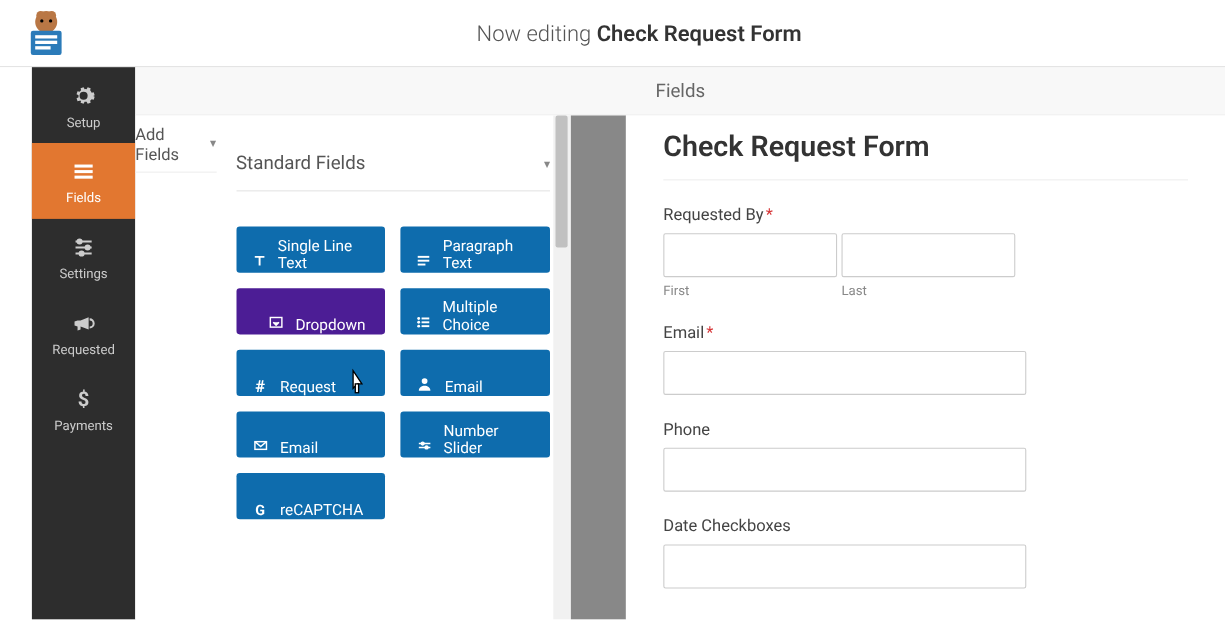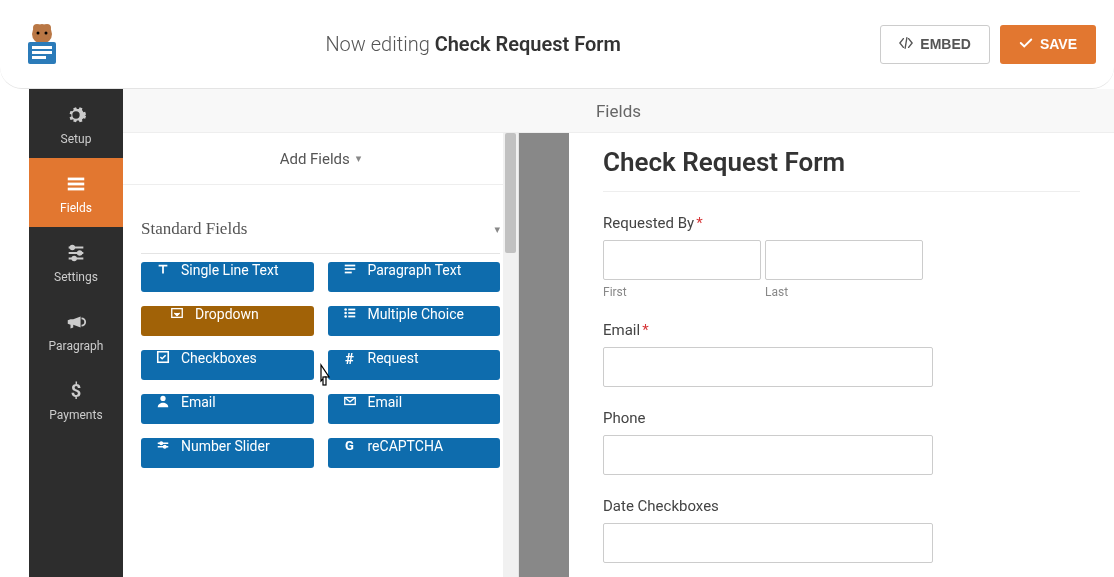--- a/index.html
+++ b/index.html
@@ -1,48 +1,48 @@
 <!DOCTYPE html>
 <html><head>
 <meta charset="utf-8">
 <style>
 * { box-sizing: border-box; margin: 0; padding: 0; }
 body { font-family: -apple-system, BlinkMacSystemFont, "Segoe UI", Roboto, Arial, sans-serif; font-size: 14px; color: #444; width: 1114px; height: 577px; overflow: hidden; background: #fff; }
-.header { height: 89px; border-bottom: 1px solid #e4e4e4; display: flex; align-items: center; padding: 0 18px; position: relative; border-radius: 22px; }
+.header { height: 61px; border-bottom: 1px solid #e4e4e4; display: flex; align-items: center; padding: 0 18px; position: relative; }
 .logo { width: 48px; height: 48px; position: relative; }
 .logo svg { width: 100%; height: 100%; }
 .title-area { flex: 1; text-align: center; font-size: 20px; color: #555; font-weight: 300; }
 .title-area b { font-weight: 600; color: #333; }
 .header-buttons { display: flex; gap: 10px; }
 .btn { padding: 10px 18px; border-radius: 3px; font-size: 14px; font-weight: 600; cursor: pointer; display: inline-flex; align-items: center; gap: 7px; border: 1px solid transparent; }
 .btn-embed { background: #fff; border: 1px solid #ccc; color: #555; }
 .btn-save { background: #e27730; color: #fff; }
 .main { display: flex; height: calc(577px - 75px); }
 .sidenav { width: 94px; background: #2d2d2d; display: flex; flex-direction: column; margin-left: 29px; }
 .sidenav-item { display: flex; flex-direction: column; align-items: center; justify-content: center; padding: 14px 0 12px 0; color: #ccc; cursor: pointer; gap: 5px; }
 .sidenav-item.active { background: #e27730; color: #fff; }
 .sidenav-item .icon { font-size: 22px; height: 24px; display: flex; align-items: center; justify-content: center; }
 .sidenav-item .lbl { font-size: 12px; }
 .panel-wrap { flex: 1; display: flex; flex-direction: column; }
 .panel-title { height: 44px; display: flex; align-items: center; justify-content: center; color: #666; font-size: 17px; border-bottom: 1px solid #eee; background: #f8f8f8; }
 .panel-body { flex: 1; display: flex; position: relative; }
-.left-panel { width: 396px; background: #fff; display: flex; flex-direction: column; border-right: 1px solid #e4e4e4; position: relative; }
+.left-panel { width: 396px; background: #fff; display: flex; flex-direction: row; border-right: 1px solid #e4e4e4; position: relative; }
 .divider-gap { width: 50px; background: #888; }
 .scrollbar-fake { position: absolute; right: 0; top: 0; bottom: 0; width: 15px; background: #f1f1f1; }
 .scrollbar-thumb { position: absolute; left: 2px; right: 2px; top: 0; height: 120px; background: #c1c1c1; border-radius: 2px; }
 .left-tabs { height: 52px; display: flex; border-bottom: 1px solid #eee; }
 .left-tab { flex: 1; display: flex; align-items: center; justify-content: center; gap: 6px; color: #555; font-size: 15px; cursor: pointer; }
 .left-tab .chev { font-size: 11px; color: #888; }
 .left-content { padding: 20px 18px 20px 18px; overflow: hidden; }
-.section-head { display: flex; align-items: center; justify-content: space-between; padding: 14px 0; border-bottom: 1px solid #e4e4e4; margin-bottom: 8px; font-family: Liberation Serif, serif; }
+.section-head { display: flex; align-items: center; justify-content: space-between; padding: 14px 0; border-bottom: 1px solid #e4e4e4; margin-bottom: 32px; }
 .section-head .t { font-size: 17px; color: #555; }
 .section-head .c { font-size: 11px; color: #888; }
 .field-grid { display: grid; grid-template-columns: 1fr 1fr; gap: 14px; }
-.field-btn { background: #0e6cad; color: #fff; border-radius: 3px; height: 30px; display: flex; align-items: flex-start; gap: 10px; padding: 0 14px; cursor: pointer; font-size: 14px; position: relative; }
-.field-btn.hover { background: #a16207; padding-left: 28px; }
+.field-btn { background: #0e6cad; color: #fff; border-radius: 3px; height: 42px; display: flex; align-items: flex-end; gap: 10px; padding: 0 14px; cursor: pointer; font-size: 14px; position: relative; }
+.field-btn.hover { background: #4c1d95; padding-left: 28px; }
 .field-btn .ic { width: 16px; text-align: center; font-size: 13px; }
 .cursor { position: absolute; left: 192px; top: 230px; pointer-events: none; z-index: 50; }
 .preview { flex: 1; background: #fff; padding: 14px 34px 0 34px; overflow: hidden; }
 .form-title { font-size: 26px; color: #333; font-weight: 600; margin-bottom: 14px; }
 .form-hr { border: 0; border-top: 1px solid #eee; margin-bottom: 22px; }
 .form-row { margin-bottom: 22px; }
 .form-label { font-size: 15px; color: #444; margin-bottom: 8px; display: block; }
 .req { color: #d63638; margin-left: 2px; }
 .name-fields { display: flex; gap: 4px; }
 .input { border: 1px solid #ccc; border-radius: 2px; height: 40px; width: 100%; padding: 0 8px; background: #fff; }
@@ -62,38 +62,20 @@
       <circle cx="28" cy="13" r="1.5" fill="#000"></circle>
       <rect x="10" y="22" width="28" height="22" rx="2" fill="#2b7bb9"></rect>
       <rect x="14" y="26" width="20" height="3" fill="#fff"></rect>
       <rect x="14" y="31" width="20" height="3" fill="#fff"></rect>
       <rect x="14" y="36" width="14" height="3" fill="#fff"></rect>
     </svg>
   </div>
   <div class="title-area">
     <span>Now editing </span><b>Check Request Form</b>
   </div>
-  <div class="header-buttons">
-    <button class="btn btn-embed">
-      <span class="icon">
-        <svg width="14" height="14" viewBox="0 0 16 16">
-            <path d="M5 3L1 8l4 5M11 3l4 5-4 5M9 2l-2 12" stroke="#555" stroke-width="1.6" fill="none" stroke-linecap="round"></path>
-          </svg>
-      </span>
-      <span>EMBED</span>
-    </button>
-    <button class="btn btn-save">
-      <span class="icon">
-        <svg width="14" height="14" viewBox="0 0 16 16">
-            <path d="M2 8l4 4 8-8" stroke="#fff" stroke-width="2.2" fill="none" stroke-linecap="round"></path>
-          </svg>
-      </span>
-      <span>SAVE</span>
-    </button>
-  </div>
 </div>
 
 <div class="main">
   <div class="sidenav">
     <div class="sidenav-item">
       <span class="icon">
         <svg width="22" height="22" viewBox="0 0 24 24" fill="#ccc">
             <path d="M12 8a4 4 0 100 8 4 4 0 000-8zm9 4l2 1-1 3-2-.5a8 8 0 01-1.5 1.5l.5 2-3 1-1-2a8 8 0 01-2 0l-1 2-3-1 .5-2A8 8 0 018 17l-2 .5-1-3 2-1a8 8 0 010-2l-2-1 1-3 2 .5A8 8 0 019.5 6.5L9 4.5l3-1 1 2a8 8 0 012 0l1-2 3 1-.5 2A8 8 0 0120 9l2-.5 1 3-2 1a8 8 0 010 2z"></path>
           </svg>
       </span>
@@ -120,21 +102,21 @@
       </span>
       <span class="lbl">Settings</span>
     </div>
     <div class="sidenav-item">
       <span class="icon">
         <svg width="22" height="22" viewBox="0 0 24 24" fill="#ccc">
             <path d="M3 10v4l3 1v4l3-1v-3l8 3V6l-8 3H6z"></path>
             <path d="M18 8a4 4 0 010 8" fill="none" stroke="#ccc" stroke-width="2"></path>
           </svg>
       </span>
-      <span class="lbl">Paragraph</span>
+      <span class="lbl">Requested</span>
     </div>
     <div class="sidenav-item">
       <span class="icon">
         <svg width="22" height="22" viewBox="0 0 24 24" fill="#ccc">
             <text x="12" y="19" font-size="20" font-weight="bold" text-anchor="middle" fill="#ccc">$</text>
           </svg>
       </span>
       <span class="lbl">Payments</span>
     </div>
   </div>
@@ -180,27 +162,20 @@
             <div class="field-btn">
               <span class="ic"><svg width="14" height="14" viewBox="0 0 16 16" fill="#fff">
                     <circle cx="3" cy="4" r="1.5"></circle>
                     <rect x="6" y="3" width="8" height="2"></rect>
                     <circle cx="3" cy="8" r="1.5"></circle>
                     <rect x="6" y="7" width="8" height="2"></rect>
                     <circle cx="3" cy="12" r="1.5"></circle>
                     <rect x="6" y="11" width="8" height="2"></rect>
                   </svg></span>
               <span>Multiple Choice</span>
-            </div>
-            <div class="field-btn">
-              <span class="ic"><svg width="14" height="14" viewBox="0 0 16 16" fill="none" stroke="#fff" stroke-width="1.8">
-                    <rect x="2" y="2" width="12" height="12"></rect>
-                    <path d="M5 8l2 2 4-4"></path>
-                  </svg></span>
-              <span>Checkboxes</span>
             </div>
             <div class="field-btn">
               <span class="ic"><b style="font-size:15px">#</b></span>
               <span>Request</span>
             </div>
             <div class="field-btn">
               <span class="ic"><svg width="14" height="14" viewBox="0 0 16 16" fill="#fff">
                     <circle cx="8" cy="5" r="3"></circle>
                     <path d="M2 15c0-3 3-5 6-5s6 2 6 5z"></path>
                   </svg></span>

